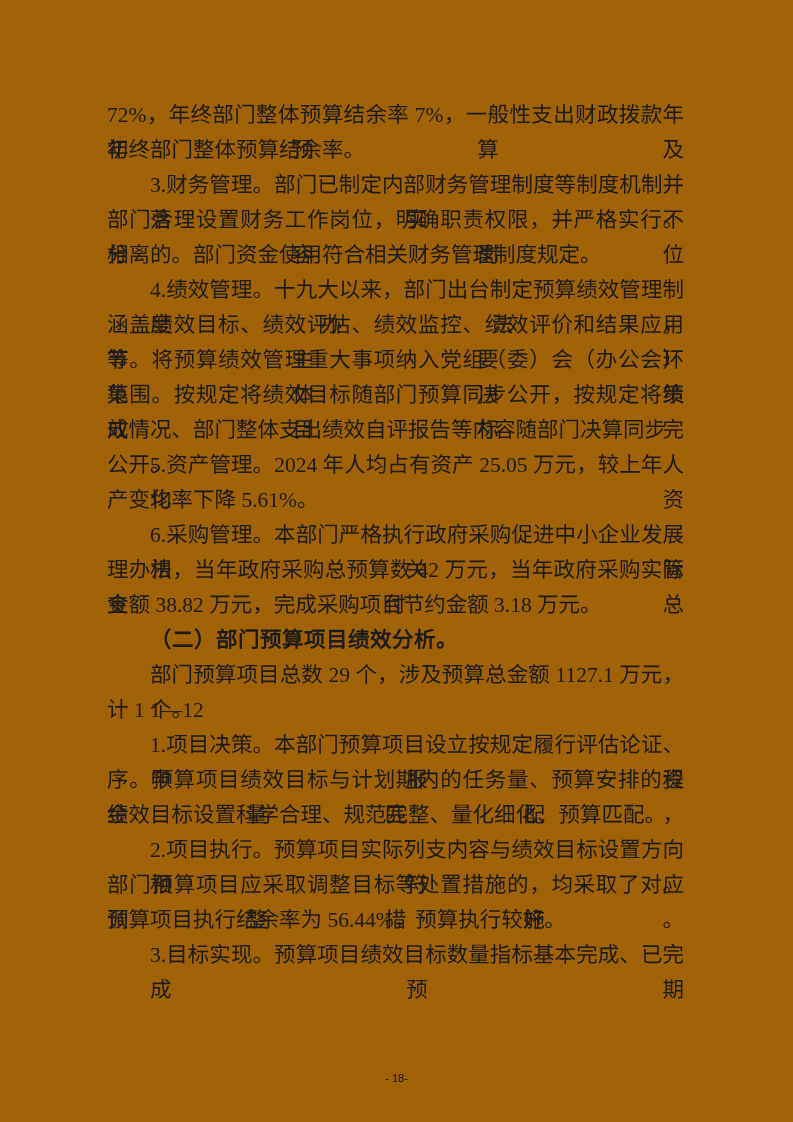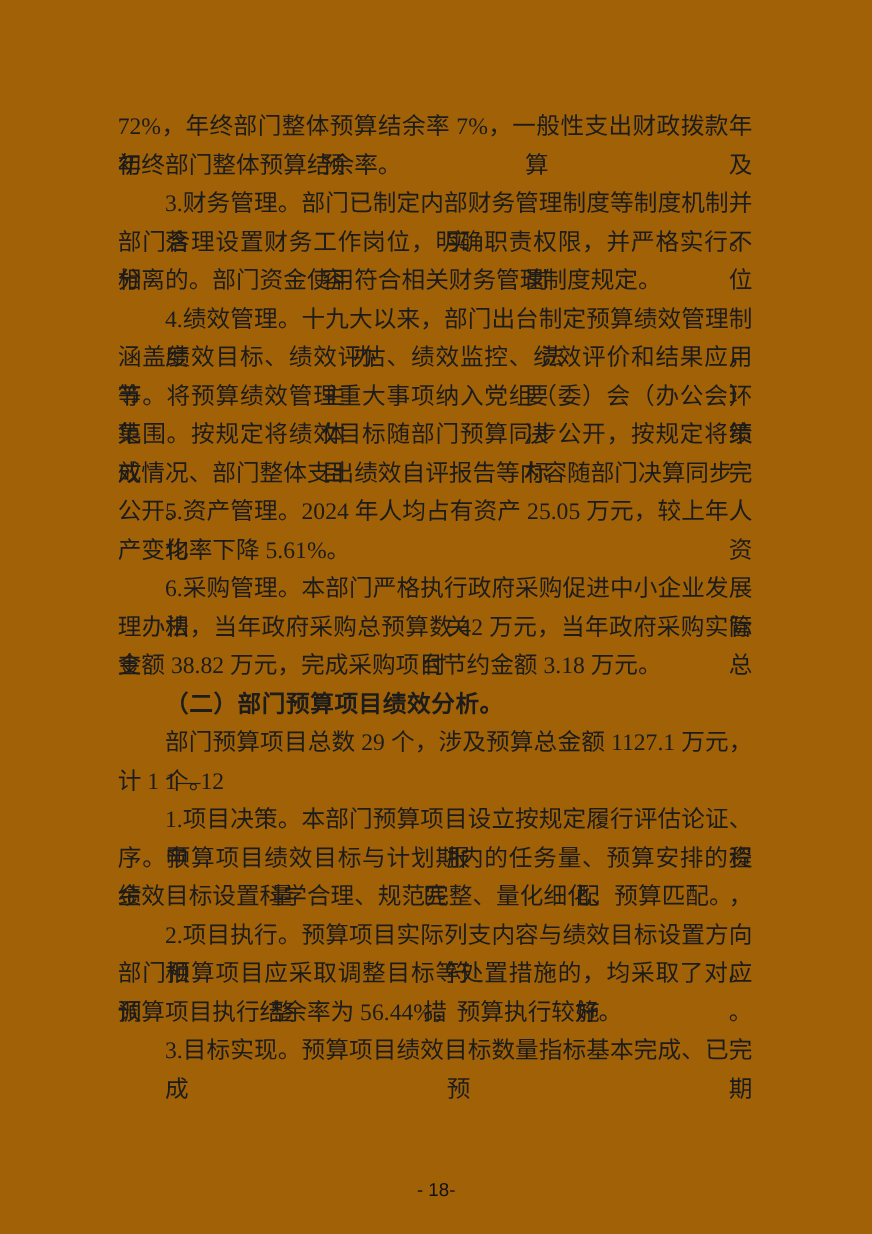--- a/index.html
+++ b/index.html
@@ -42,21 +42,21 @@
     font-weight: 700;
     letter-spacing: 0.5px;
   }
   .page-number {
     position: absolute;
     left: 0;
     top: 1072px;
     width: 100%;
     text-align: center;
     font-family: "Liberation Sans", "DejaVu Sans", sans-serif;
-    font-size: 17px;
+    font-size: 11px;
     color: #121212;
   }
 </style>
 </head>
 <body>
 
 <div class="page">
 
   <div class="text-block">
     <div class="line full">72%，年终部门整体预算结余率 7%，一般性支出财政拨款年初预算及</div>

